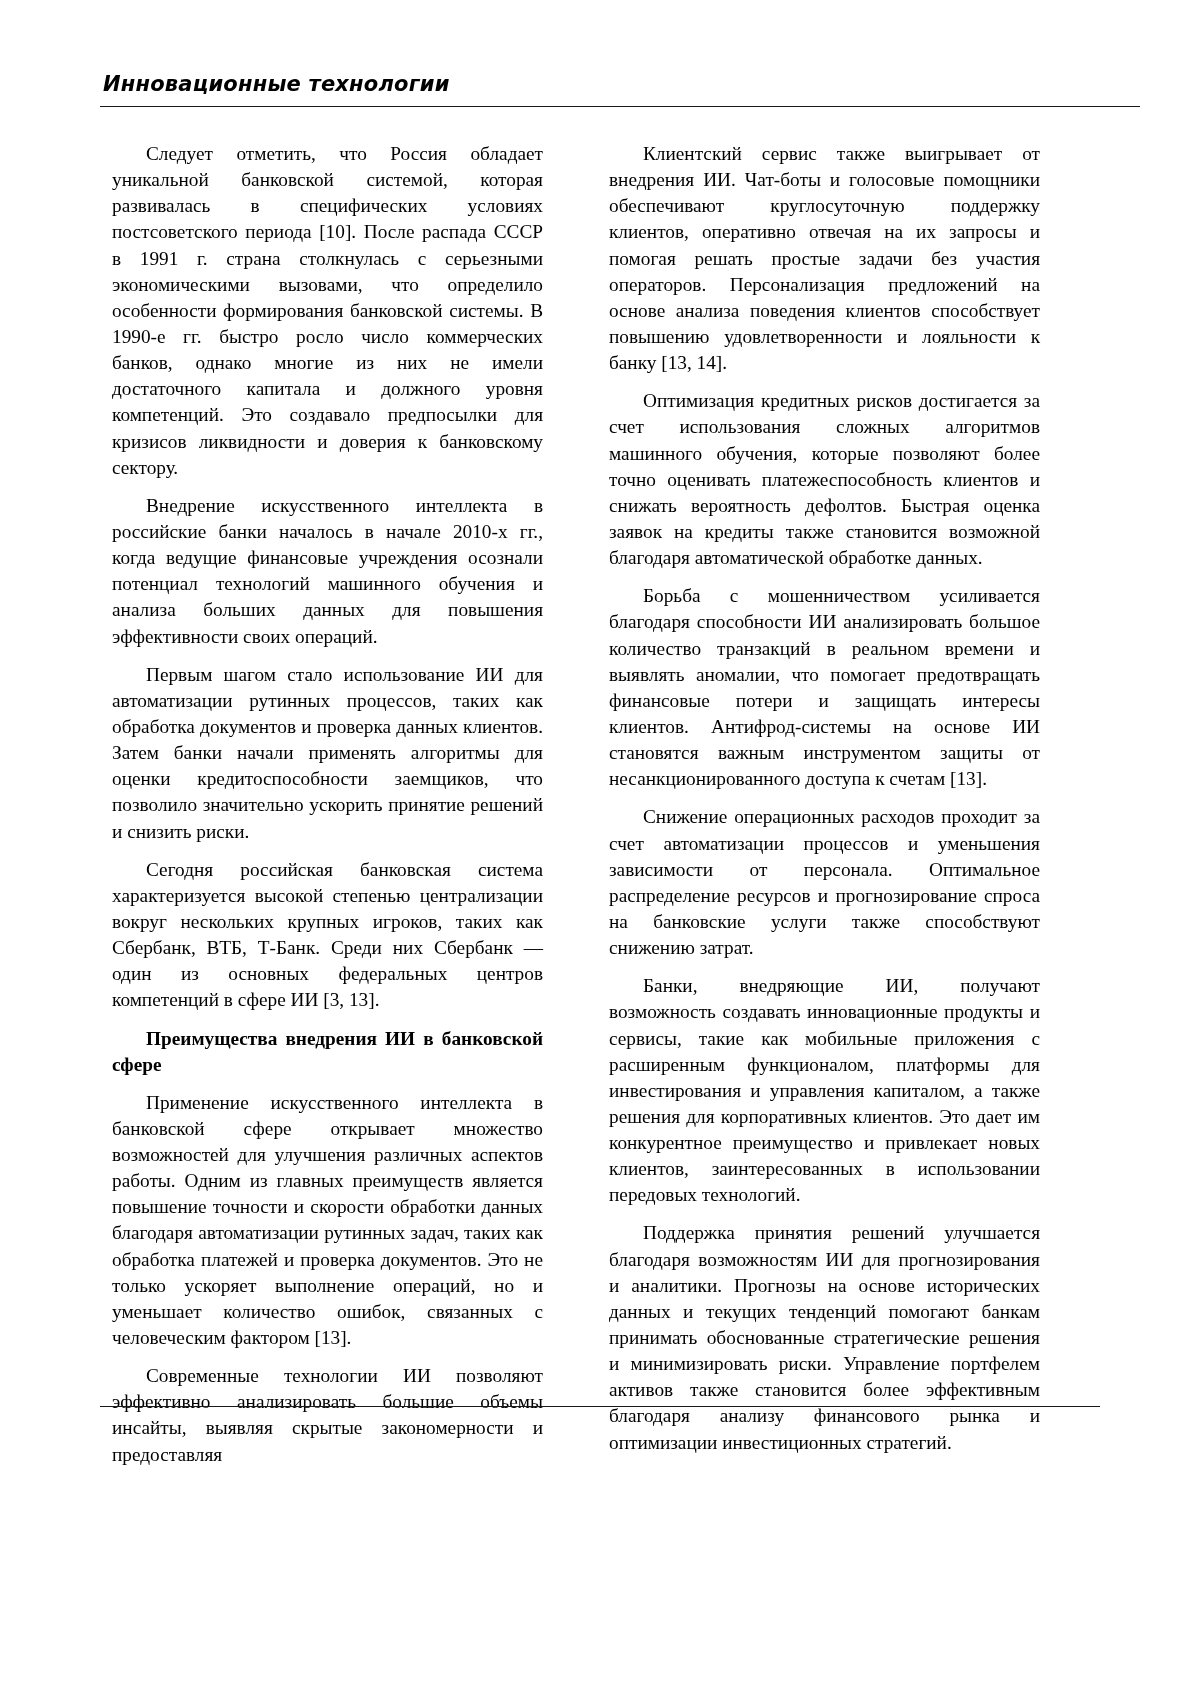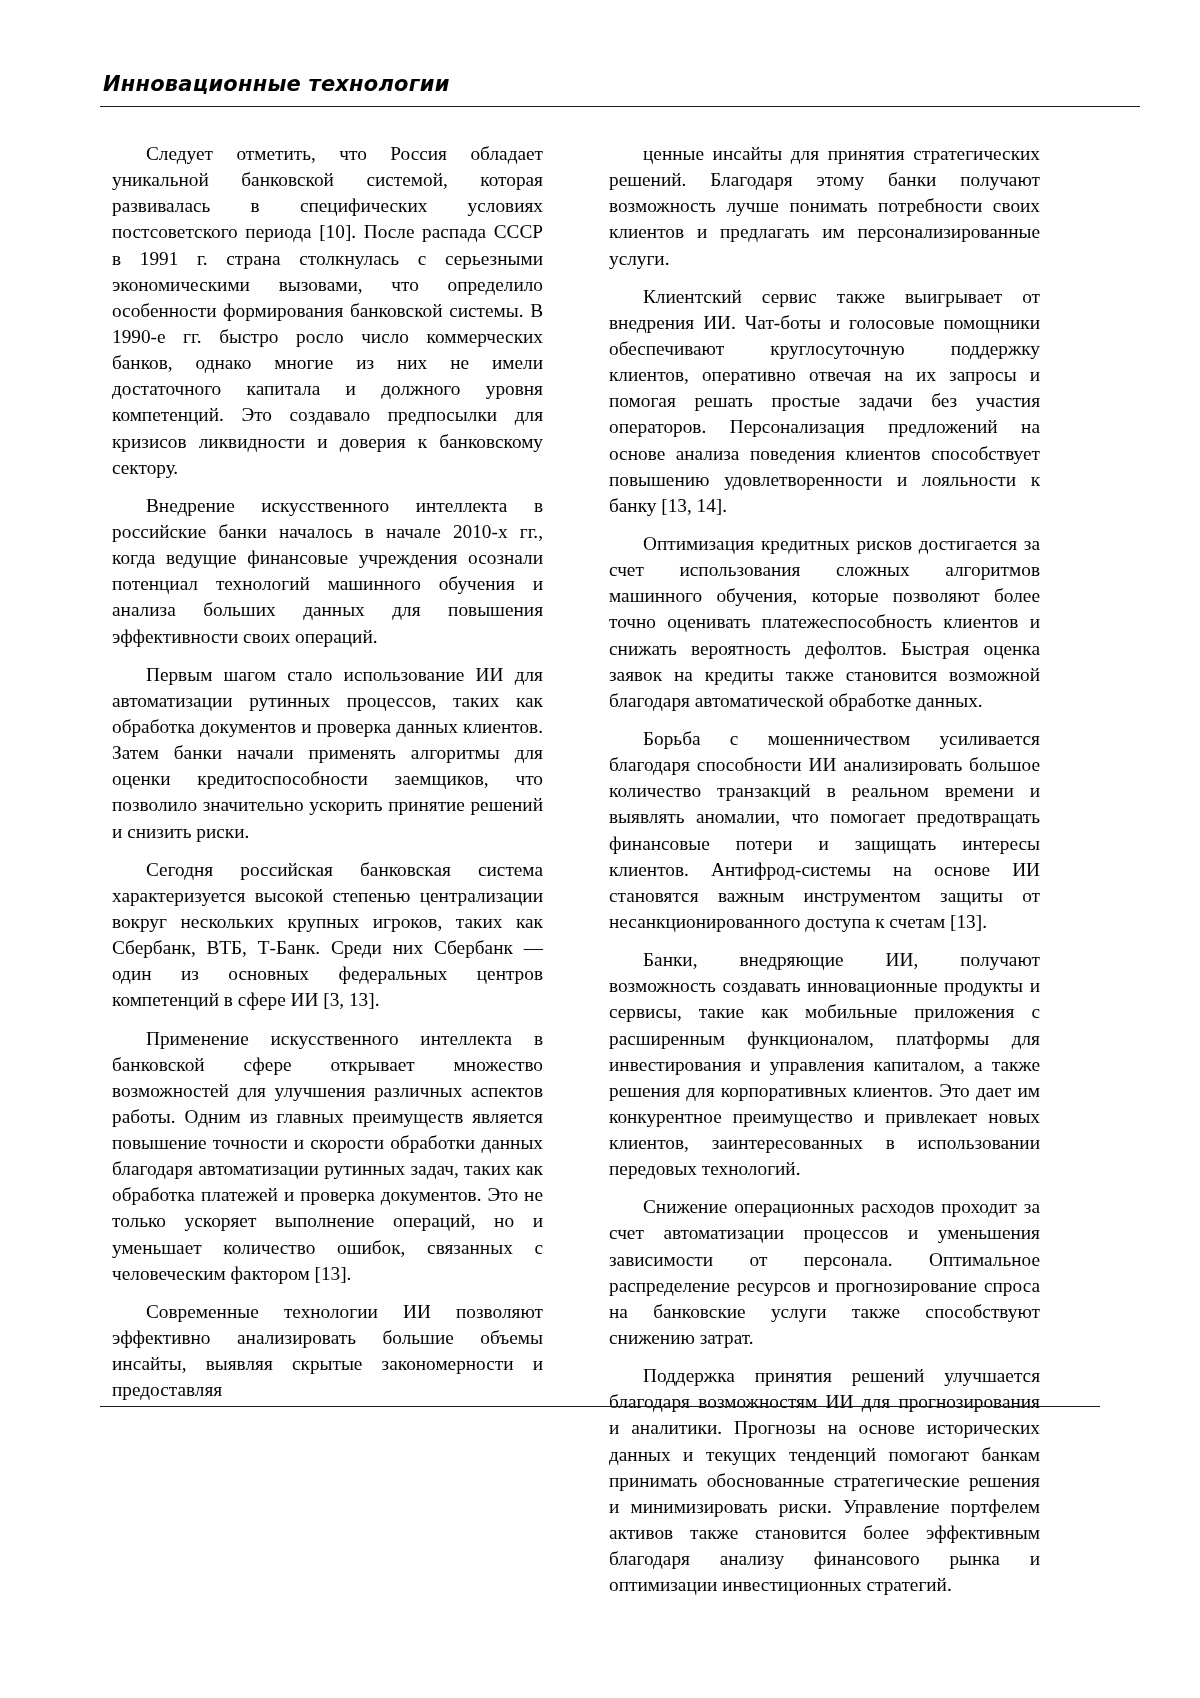--- a/index.html
+++ b/index.html
@@ -92,31 +92,31 @@
   <div class="header">Инновационные технологии</div>
   <hr class="rule header-rule">
 
   <div class="content">
 
     <div class="col">
       <p>Следует отметить, что Россия обладает уникальной банковской системой, которая развивалась в специфических условиях постсоветского периода [10]. После распада СССР в 1991 г. страна столкнулась с серьезными экономическими вызовами, что определило особенности формирования банковской системы. В 1990-е гг. быстро росло число коммерческих банков, однако многие из них не имели достаточного капитала и должного уровня компетенций. Это создавало предпосылки для кризисов ликвидности и доверия к банковскому сектору.</p>
       <p>Внедрение искусственного интеллекта в российские банки началось в начале 2010-х гг., когда ведущие финансовые учреждения осознали потенциал технологий машинного обучения и анализа больших данных для повышения эффективности своих операций.</p>
       <p>Первым шагом стало использование ИИ для автоматизации рутинных процессов, таких как обработка документов и проверка данных клиентов. Затем банки начали применять алгоритмы для оценки кредитоспособности заемщиков, что позволило значительно ускорить принятие решений и снизить риски.</p>
       <p>Сегодня российская банковская система характеризуется высокой степенью централизации вокруг нескольких крупных игроков, таких как Сбербанк, ВТБ, Т-Банк. Среди них Сбербанк — один из основных федеральных центров компетенций в сфере ИИ [3, 13].</p>
+      <p class="subhead">Преимущества внедрения ИИ в банковской сфере</p>
       <p>Применение искусственного интеллекта в банковской сфере открывает множество возможностей для улучшения различных аспектов работы. Одним из главных преимуществ является повышение точности и скорости обработки данных благодаря автоматизации рутинных задач, таких как обработка платежей и проверка документов. Это не только ускоряет выполнение операций, но и уменьшает количество ошибок, связанных с человеческим фактором [13].</p>
       <p>Современные технологии ИИ позволяют эффективно анализировать большие объемы инсайты, выявляя скрытые закономерности и предоставляя</p>
     </div>
 
     <div class="col">
-      <p>ценные инсайты для принятия стратегических решений. Благодаря этому банки получают возможность лучше понимать потребности своих клиентов и предлагать им персонализированные услуги.</p>
       <p>Клиентский сервис также выигрывает от внедрения ИИ. Чат-боты и голосовые помощники обеспечивают круглосуточную поддержку клиентов, оперативно отвечая на их запросы и помогая решать простые задачи без участия операторов. Персонализация предложений на основе анализа поведения клиентов способствует повышению удовлетворенности и лояльности к банку [13, 14].</p>
       <p>Оптимизация кредитных рисков достигается за счет использования сложных алгоритмов машинного обучения, которые позволяют более точно оценивать платежеспособность клиентов и снижать вероятность дефолтов. Быстрая оценка заявок на кредиты также становится возможной благодаря автоматической обработке данных.</p>
       <p>Борьба с мошенничеством усиливается благодаря способности ИИ анализировать большое количество транзакций в реальном времени и выявлять аномалии, что помогает предотвращать финансовые потери и защищать интересы клиентов. Антифрод-системы на основе ИИ становятся важным инструментом защиты от несанкционированного доступа к счетам [13].</p>
+      <p>Снижение операционных расходов проходит за счет автоматизации процессов и уменьшения зависимости от персонала. Оптимальное распределение ресурсов и прогнозирование спроса на банковские услуги также способствуют снижению затрат.</p>
       <p>Банки, внедряющие ИИ, получают возможность создавать инновационные продукты и сервисы, такие как мобильные приложения с расширенным функционалом, платформы для инвестирования и управления капиталом, а также решения для корпоративных клиентов. Это дает им конкурентное преимущество и привлекает новых клиентов, заинтересованных в использовании передовых технологий.</p>
-      <p>Снижение операционных расходов проходит за счет автоматизации процессов и уменьшения зависимости от персонала. Оптимальное распределение ресурсов и прогнозирование спроса на банковские услуги также способствуют снижению затрат.</p>
       <p>Поддержка принятия решений улучшается благодаря возможностям ИИ для прогнозирования и аналитики. Прогнозы на основе исторических данных и текущих тенденций помогают банкам принимать обоснованные стратегические решения и минимизировать риски. Управление портфелем активов также становится более эффективным благодаря анализу финансового рынка и оптимизации инвестиционных стратегий.</p>
     </div>
 
   </div>
 
   <div class="footer">
     <hr class="rule footer-rule">
   </div>
 
 </div>

